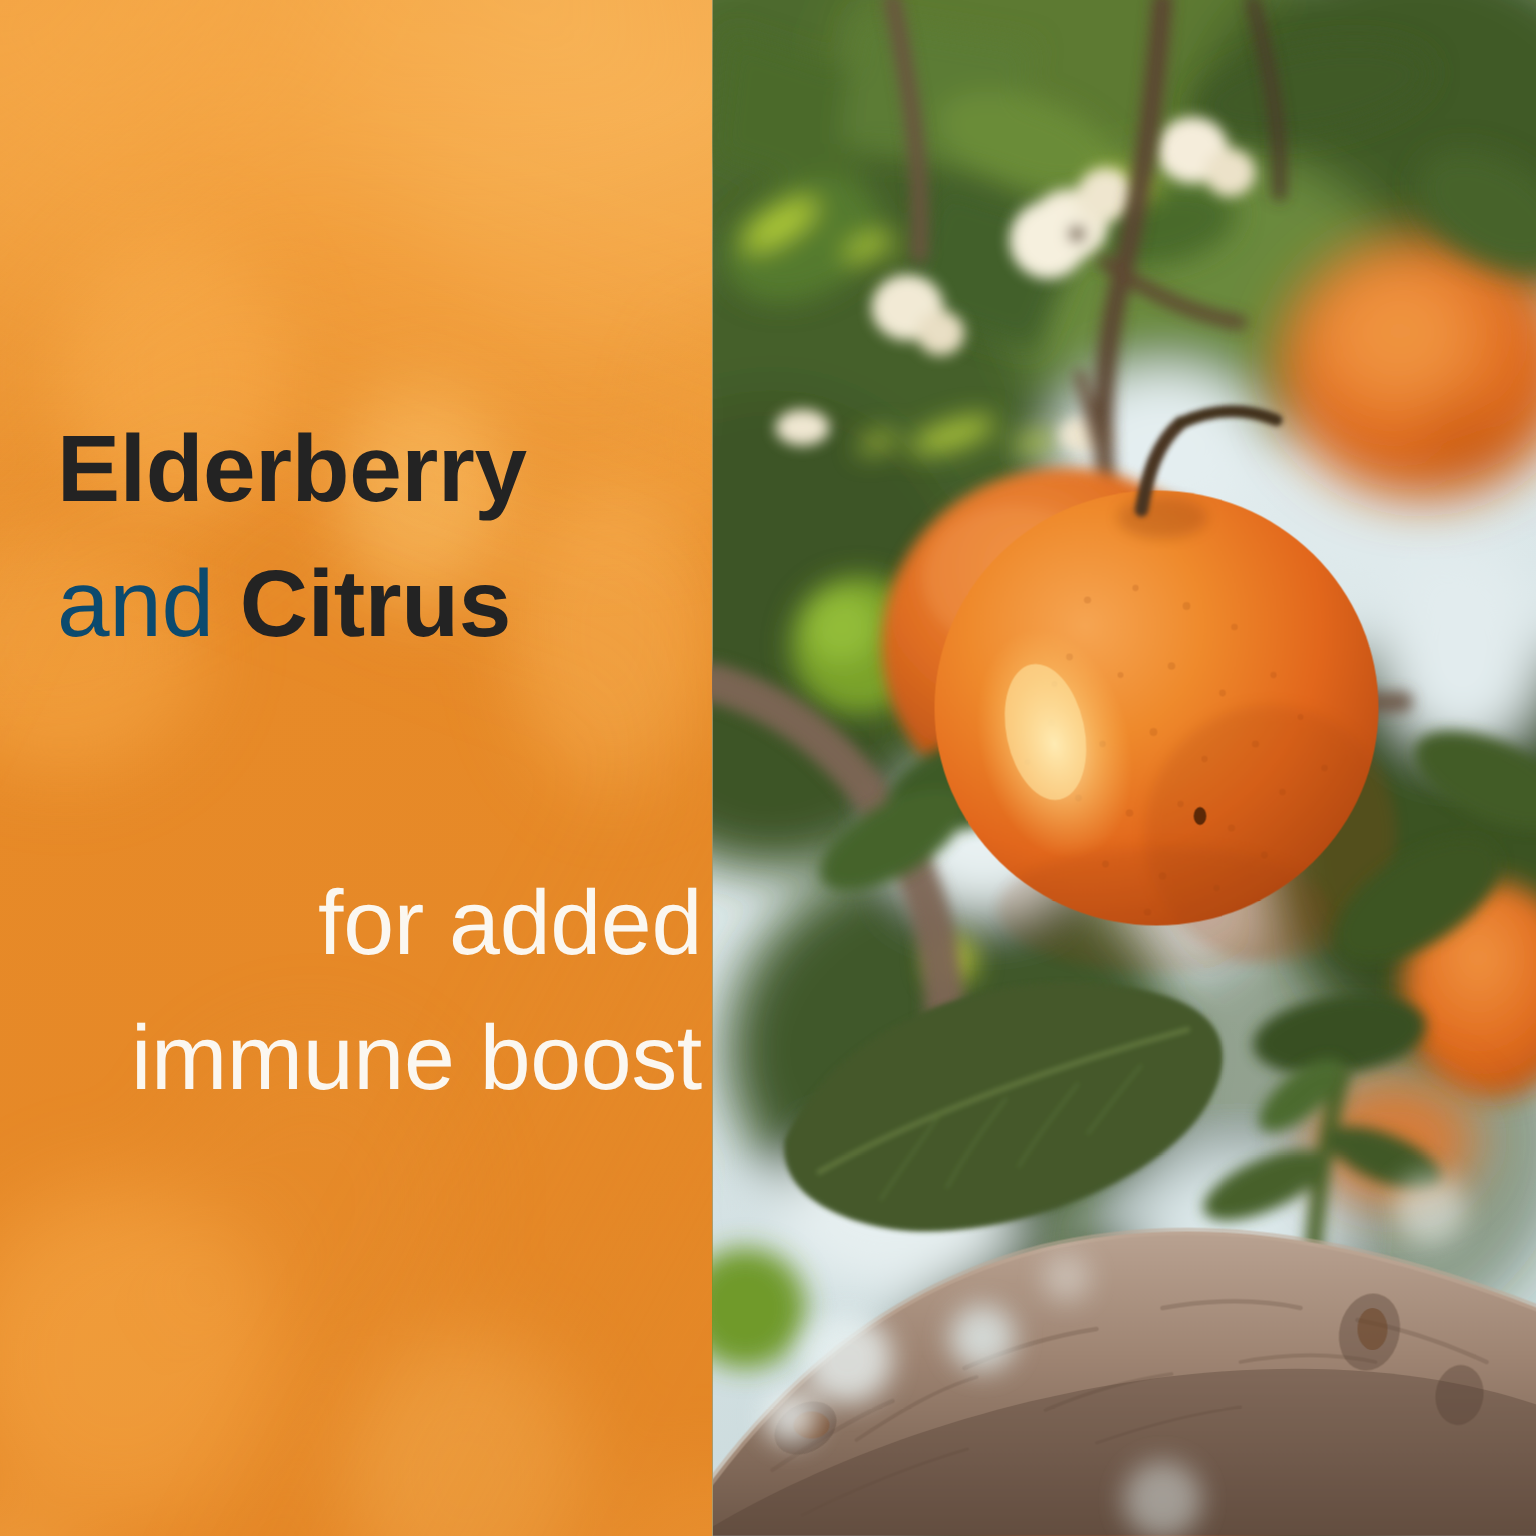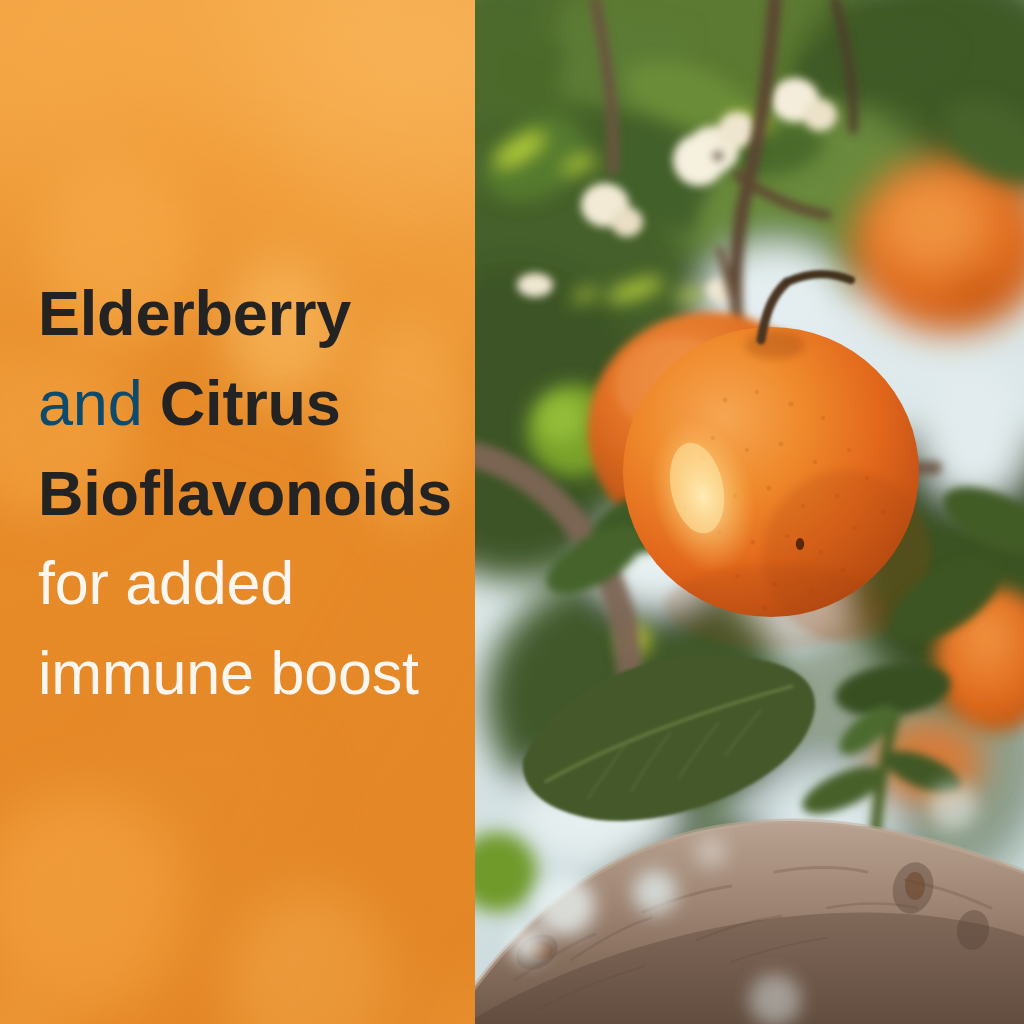--- a/index.html
+++ b/index.html
@@ -86,23 +86,24 @@
     line-height:90px;
     letter-spacing:-0.2px;
     white-space:nowrap;
   }
   .em{ font-weight:700; color:#232323; }
   .lt{ font-weight:400; color:#0c4a6e; }
 
   
   #subline{
     position:absolute;
-    left:38px; top:538px;
+    left:38px; top:570px;
     width:430px;
     z-index:5;
+    text-align:right;
   }
   #subline .line{
     font-weight:400;
     color:#fbf7f0;
     font-size:61px;
     line-height:90px;
   }
 
   
   #orange-tree-photo{
@@ -126,23 +127,20 @@
     <div class="panel-texture t3"></div>
     <div class="panel-texture t4"></div>
     <div class="panel-wash"></div>
 
     <h1 id="headline">
       <span class="line">
         <span class="em">Elderberry</span>
       </span>
       <span class="line">
         <span class="lt">and </span><span class="em">Citrus</span>
-      </span>
-      <span class="line">
-        <span class="em">Bioflavonoids</span>
       </span>
     </h1>
 
     <p id="subline">
       <span class="line">for added</span>
       <span class="line">immune boost</span>
     </p>
   </section>
 
   <figure id="orange-tree-photo">

